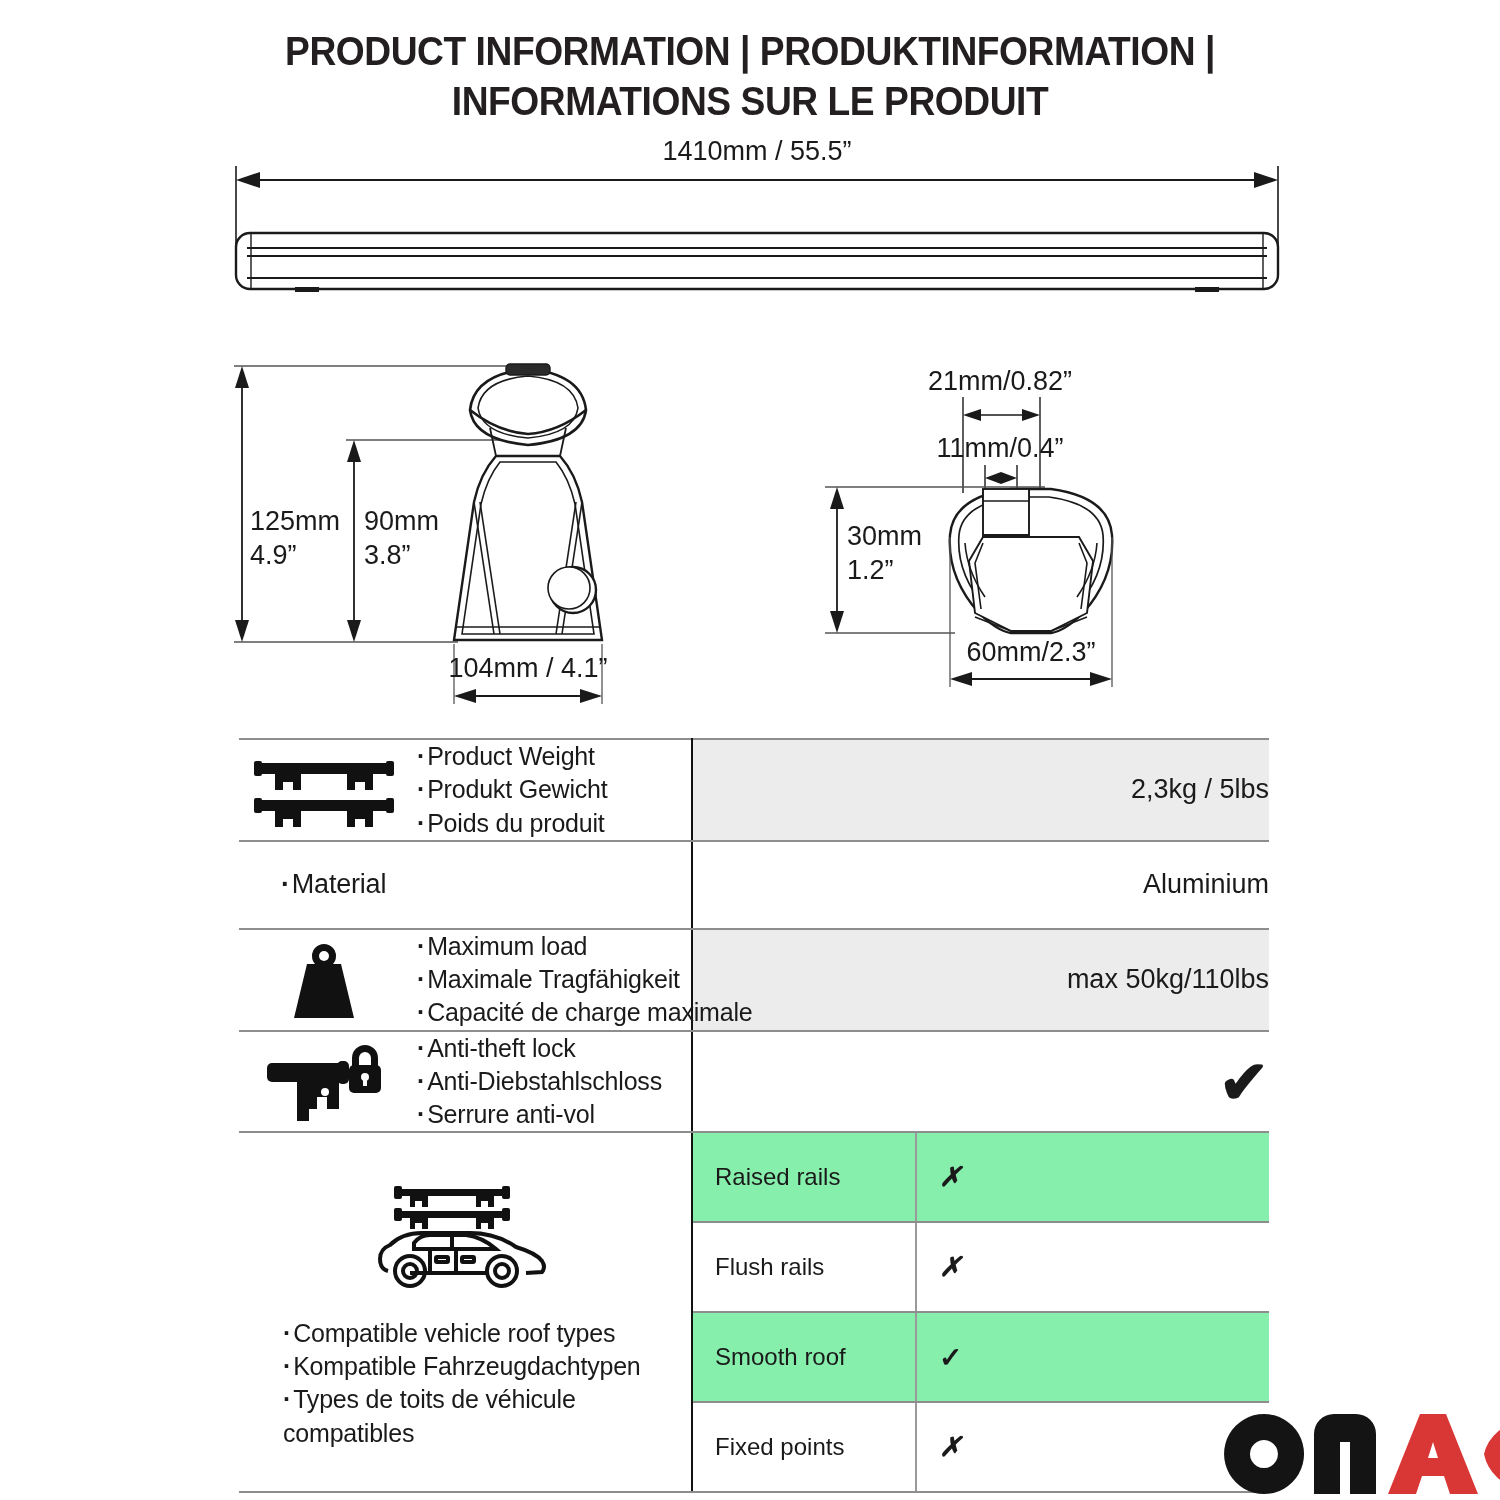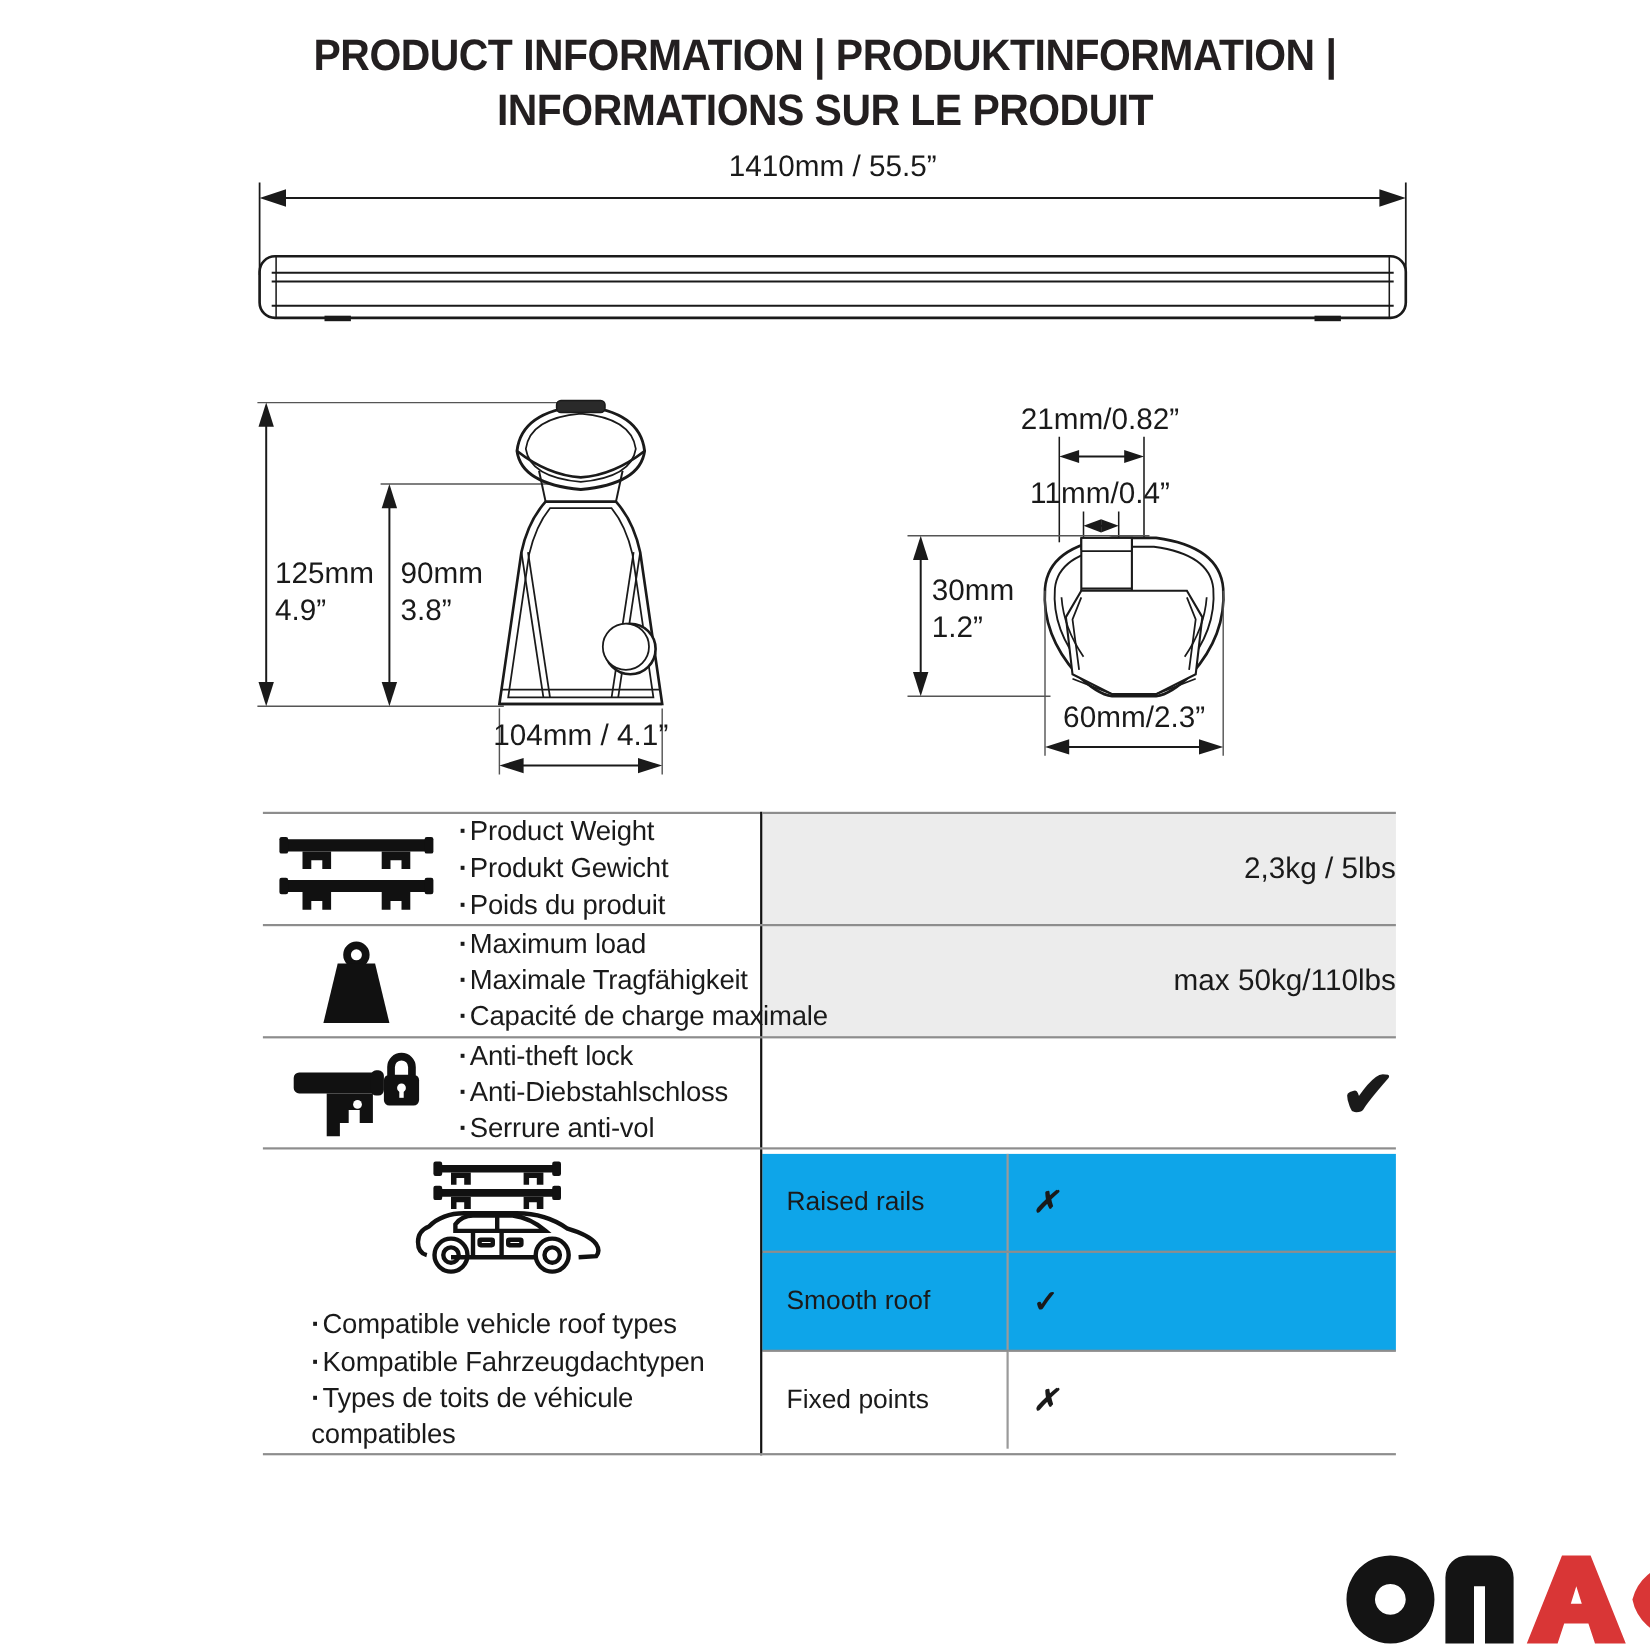--- a/index.html
+++ b/index.html
@@ -92,21 +92,21 @@
     height:88px;
     border-top:2px solid #8d8d8d;
     border-bottom:2px solid #8d8d8d;
     padding:0 0 0 22px;
     vertical-align:middle;
   }
   .sub-table tr:first-child td{border-top:none;}
   .sub-table tr:last-child td{border-bottom:none;}
   .sub-name{width:200px;border-right:2px solid #9a9a9a;}
   .sub-val{font-size:27px;}
-  .shade-row td{background:#0ea5e9;}
+  .shade-row td{background:#86efac;}
   .mark-yes{font-size:28px;font-weight:bold;}
   .mark-no{font-size:27px;font-weight:bold;font-style:italic;}
 
   .chk-big{font-size:60px;line-height:1;font-weight:bold;display:inline-block;margin-top:4px;}
 
   
   .logo{
     position:absolute;
     left:1222px;top:1412px;
     height:84px;
@@ -270,20 +270,28 @@
             <div class="bullets">
               <div class="b">Product Weight</div>
               <div class="b">Produkt Gewicht</div>
               <div class="b">Poids du produit</div>
             </div>
           </div>
         </td>
         <td class="val-cell shade">2,3kg / 5lbs</td>
       </tr>
 
+      <tr>
+        <td class="lab-cell" style="height:86px;">
+          <div class="mat-wrap bullets">
+            <div class="b">Material</div>
+          </div>
+        </td>
+        <td class="val-cell">Aluminium</td>
+      </tr>
 
       <tr>
         <td class="lab-cell">
           <div class="lab-wrap">
             <div class="icon-box">
               <svg width="90" height="84" viewBox="0 0 90 84">
                 <g fill="#111">
                   <path d="M45,6 a12,12 0 0 1 12,12 a12,12 0 0 1 -4,9 h-16 a12,12 0 0 1 -4,-9 a12,12 0 0 1 12,-12 z"></path>
                   <circle cx="45" cy="18" r="5" fill="#fff"></circle>
                   <path d="M28,26 h34 l13,54 h-60 z"></path>
@@ -375,20 +383,24 @@
             </div>
           </div>
         </td>
         <td style="padding:0;">
           <table class="sub-table">
             <tbody>
               <tr class="shade-row">
                 <td class="sub-name">Raised rails</td>
                 <td class="sub-val"><span class="mark-no">✗</span></td>
               </tr>
+              <tr>
+                <td class="sub-name">Flush rails</td>
+                <td class="sub-val"><span class="mark-no">✗</span></td>
+              </tr>
               <tr class="shade-row">
                 <td class="sub-name">Smooth roof</td>
                 <td class="sub-val"><span class="mark-yes">✓</span></td>
               </tr>
               <tr>
                 <td class="sub-name">Fixed points</td>
                 <td class="sub-val"><span class="mark-no">✗</span></td>
               </tr>
             </tbody>
           </table>

